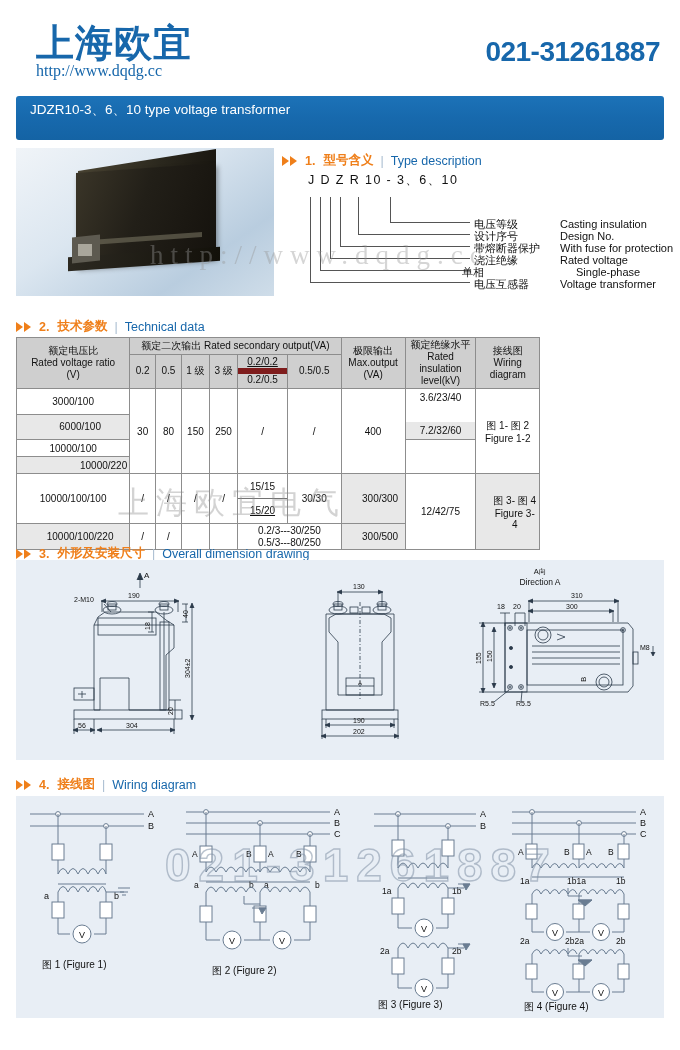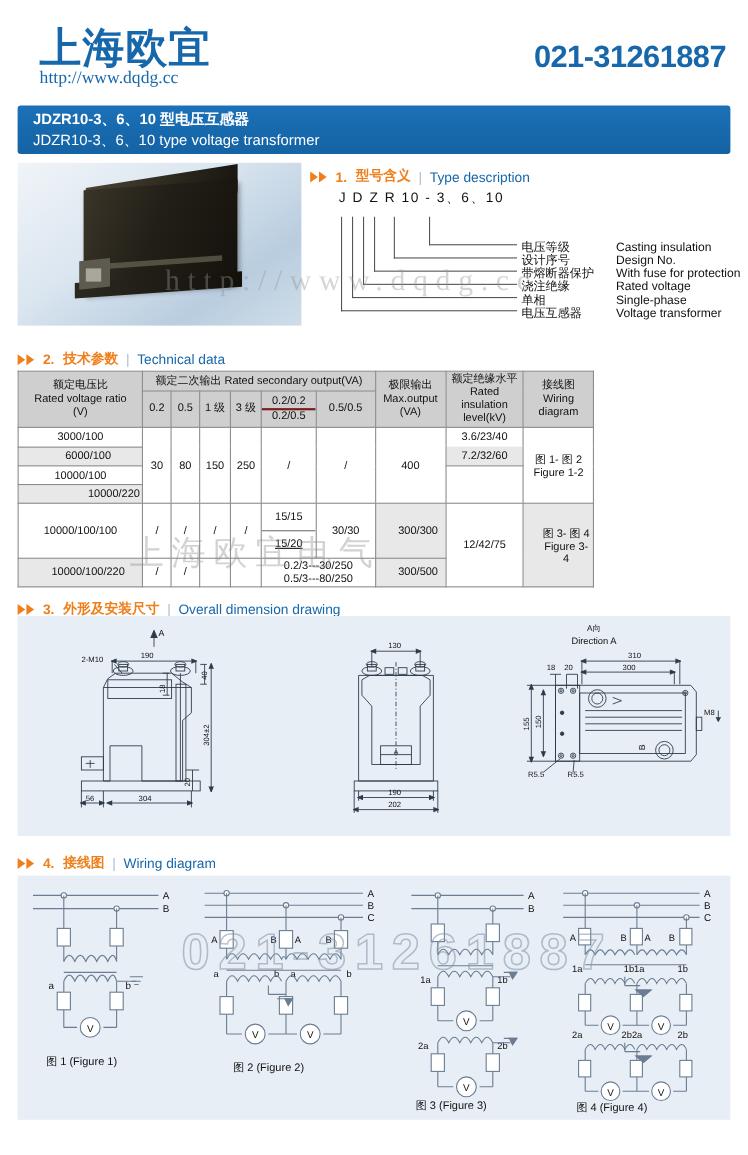--- a/index.html
+++ b/index.html
@@ -113,21 +113,21 @@
   
   .tblwrap { position:absolute; left:16px; top:337px; width:648px; }
   table.spec { border-collapse:collapse; width:524px; font-size:10px; color:#111; }
   table.spec td, table.spec th {
     border:1px solid #8d8d8d; text-align:center; vertical-align:middle;
     padding:1px 2px; font-weight:normal;
   }
   table.spec thead td { background:#cfcfcf; font-size:10px; line-height:12px; }
   table.spec tbody td { background:#ffffff; }
   table.spec tbody td.shade { background:#e8e8e8;padding-left:16px; }
-  .gray { background:#e8e8e8 !important; }
+  .gray { background:#e8e8e8 !important;margin-top:16px; }
 
   
   .dimpanel {
     position:absolute; left:16px; top:560px; width:648px; height:200px;
     background:#e8eef5;
   }
   
   .wirepanel {
     position:absolute; left:16px; top:796px; width:648px; height:222px;
     background:#e8eef5;
@@ -158,21 +158,20 @@
 </head>
 <body>
 
 <div class="header">
   <div class="logo-cn">上海欧宜</div>
   <div class="logo-url">http://www.dqdg.cc</div>
   <div class="phone">021-31261887</div>
 </div>
 
 <div class="titlebar">
-  <div class="t1">JDZR10-3、6、10 型电压互感器</div>
   <div class="t2">JDZR10-3、6、10  type voltage transformer</div>
 </div>
 
 <div class="photo-box">
   <div class="top"></div>
   <div class="slot"></div>
   <div class="body"></div>
   <div class="stripe"></div>
   <div class="base"></div>
   <div class="foot"></div>
@@ -217,21 +216,21 @@
       <span class="en">Design No.</span>
     </div>
     <div class="row" style="left:192px; top:48px;">
       <span class="cn">带熔断器保护</span>
       <span class="en">With fuse for protection</span>
     </div>
     <div class="row" style="left:192px; top:60px;">
       <span class="cn">浇注绝缘</span>
       <span class="en">Rated voltage</span>
     </div>
-    <div class="row" style="left:192px; top:72px;">
+    <div class="row" style="left:180px; top:72px;gap:28px;">
       <span class="cn">单相</span>
       <span class="en">Single-phase</span>
     </div>
     <div class="row" style="left:192px; top:84px;">
       <span class="cn">电压互感器</span>
       <span class="en">Voltage transformer</span>
     </div>
   </div>
 </div>
 
@@ -271,21 +270,21 @@
         <div>Wiring</div>
         <div>diagram</div>
       </td>
     </tr>
     <tr>
       <td style="width:32px;">0.2</td>
       <td style="width:32px;">0.5</td>
       <td style="width:34px;">1 级</td>
       <td style="width:34px;">3 级</td>
       <td style="width:66px; padding:0;">
-        <div style="border-bottom:2px solid #7f1d1d;">0.2/0.2</div>
+        <div style="border-bottom:6px solid #7f1d1d;text-decoration:underline;">0.2/0.2</div>
         <div>0.2/0.5</div>
       </td>
       <td style="width:70px;">0.5/0.5</td>
     </tr>
   </thead>
   <tbody>
 
     <tr>
       <td style="height:17px;">3000/100</td>
       <td rowspan="4">30</td>

